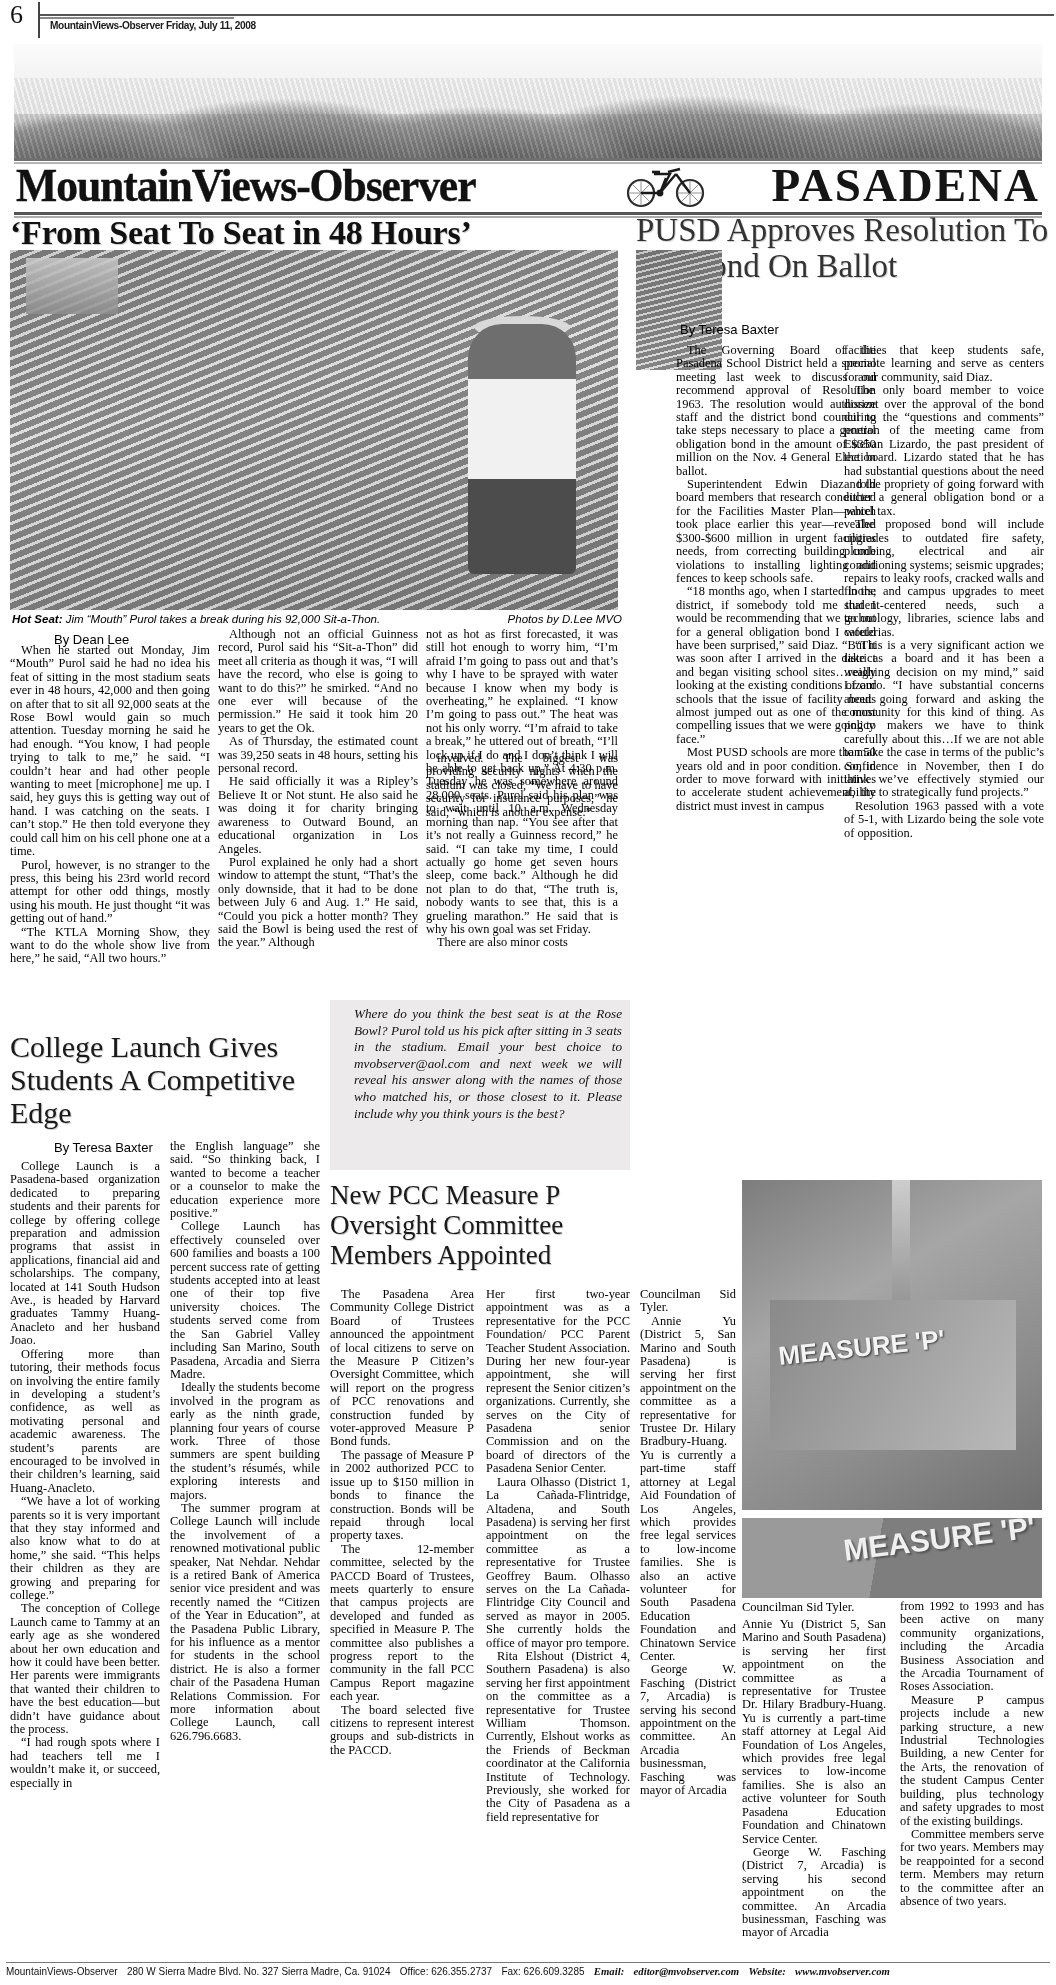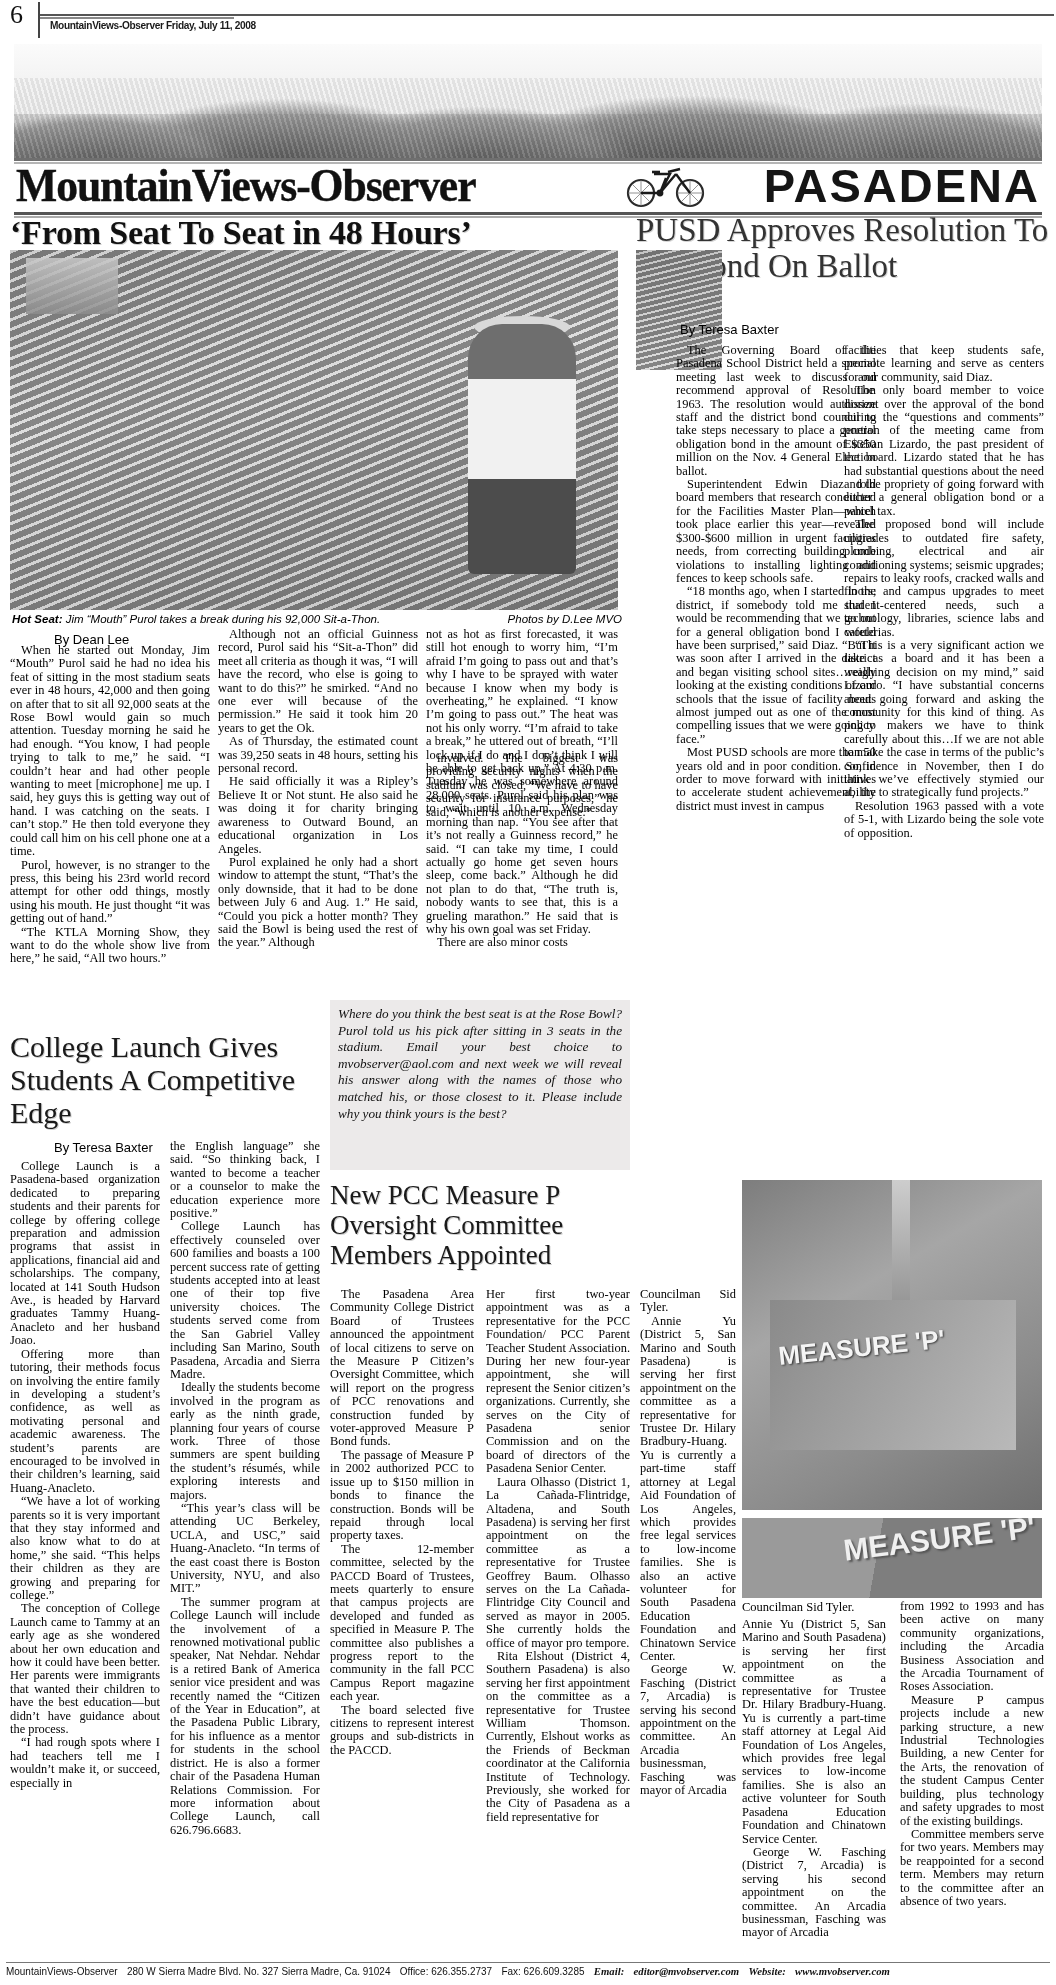--- a/index.html
+++ b/index.html
@@ -66,21 +66,21 @@
     font-family:"Liberation Serif", serif;
     font-size:47px; line-height:47px; font-weight:bold;
     letter-spacing:-1.2px;
     color:#111;
     -webkit-text-stroke:0.4px #111;
     transform:scaleX(0.93); transform-origin:left top;
     text-shadow:1px 1px 0 rgba(255,255,255,0.9);
   }
   .mast-pasadena {
     position:absolute; right:2px; top:-4px;
-    font-family:Liberation Sans, sans-serif;
+    font-family:Liberation Serif, serif;
     font-size:47px; line-height:47px; font-weight:bold;
     letter-spacing:2px; color:#151515;
     transform:scaleX(1.0); transform-origin:right top;
   }
   .bike { position:absolute; left:610px; top:-2px; width:84px; height:44px; }
   .mast-rule { position:absolute; left:14px; top:212px; width:1028px; height:3px; background:#555; }
   .mast-rule2 { position:absolute; left:14px; top:216px; width:1028px; height:2px; background:#aaa; }
 
   
   .hl-seat {
@@ -187,21 +187,21 @@
     position:absolute; font-family:"Liberation Serif", serif;
     color:#1a1a1a;
     text-shadow:1px 1px 0 rgba(185,185,185,.7);
   }
   .hl-college { left:10px; top:1030px; width:310px; font-size:30px; line-height:33px; }
   .hl-pcc { left:330px; top:1180px; width:300px; font-size:27px; line-height:30px; }
 
   
   .callout {
     position:absolute; left:330px; top:1000px; width:300px; height:170px;
-    background:#eceaea; padding:6px 8px 4px 8px;
+    background:#eceaea; padding:6px 8px 4px 24px;
   }
   .callout p {
     margin:0; font-style:italic; font-size:13.2px; line-height:16.6px;
     text-align:justify; color:#111;
   }
 
   
   .foot-rule { position:absolute; left:6px; top:1962px; width:1044px; height:1px; background:#777; }
   .footer {
     position:absolute; left:6px; top:1965px; width:1044px;
@@ -326,21 +326,20 @@
   <p>Offering more than tutoring, their methods focus on involving the entire family in developing a student’s confidence, as well as motivating personal and academic awareness. The student’s parents are encouraged to be involved in their children’s learning, said Huang-Anacleto.</p>
   <p>“We have a lot of working parents so it is very important that they stay informed and also know what to do at home,” she said. “This helps their children as they are growing and preparing for college.”</p>
   <p>The conception of College Launch came to Tammy at an early age as she wondered about her own education and how it could have been better. Her parents were immigrants that wanted their children to have the best education—but didn’t have guidance about the process.</p>
   <p>“I had rough spots where I had teachers tell me I wouldn’t make it, or succeed, especially in</p>
 </div>
 
 <div class="col" style="left:170px;top:1140px;width:150px;">
   <p class="noind">the English language” she said. “So thinking back, I wanted to become a teacher or a counselor to make the education experience more positive.”</p>
   <p>College Launch has effectively counseled over 600 families and boasts a 100 percent success rate of getting students accepted into at least one of their top five university choices. The students served come from the San Gabriel Valley including San Marino, South Pasadena, Arcadia and Sierra Madre.</p>
   <p>Ideally the students become involved in the program as early as the ninth grade, planning four years of course work. Three of those summers are spent building the student’s résumés, while exploring interests and majors.</p>
-  <p>“This year’s class will be attending UC Berkeley, UCLA, and USC,” said Huang-Anacleto. “In terms of the east coast there is Boston University, NYU, and also MIT.”</p>
   <p>The summer program at College Launch will include the involvement of a renowned motivational public speaker, Nat Nehdar. Nehdar is a retired Bank of America senior vice president and was recently named the “Citizen of the Year in Education”, at the Pasadena Public Library, for his influence as a mentor for students in the school district. He is also a former chair of the Pasadena Human Relations Commission. For more information about College Launch, call 626.796.6683.</p>
 </div>
 
 <div class="sec-hl hl-pcc">New PCC Measure P Oversight Committee Members Appointed</div>
 
 <div class="col" style="left:330px;top:1288px;width:144px;">
   <p>The Pasadena Area Community College District Board of Trustees announced the appointment of local citizens to serve on the Measure P Citizen’s Oversight Committee, which will report on the progress of PCC renovations and construction funded by voter-approved Measure P Bond funds.</p>
   <p>The passage of Measure P in 2002 authorized PCC to issue up to $150 million in bonds to finance the construction. Bonds will be repaid through local property taxes.</p>
   <p>The 12-member committee, selected by the PACCD Board of Trustees, meets quarterly to ensure that campus projects are developed and funded as specified in Measure P. The committee also publishes a progress report to the community in the fall PCC Campus Report magazine each year.</p>
   <p>The board selected five citizens to represent interest groups and sub-districts in the PACCD.</p>

